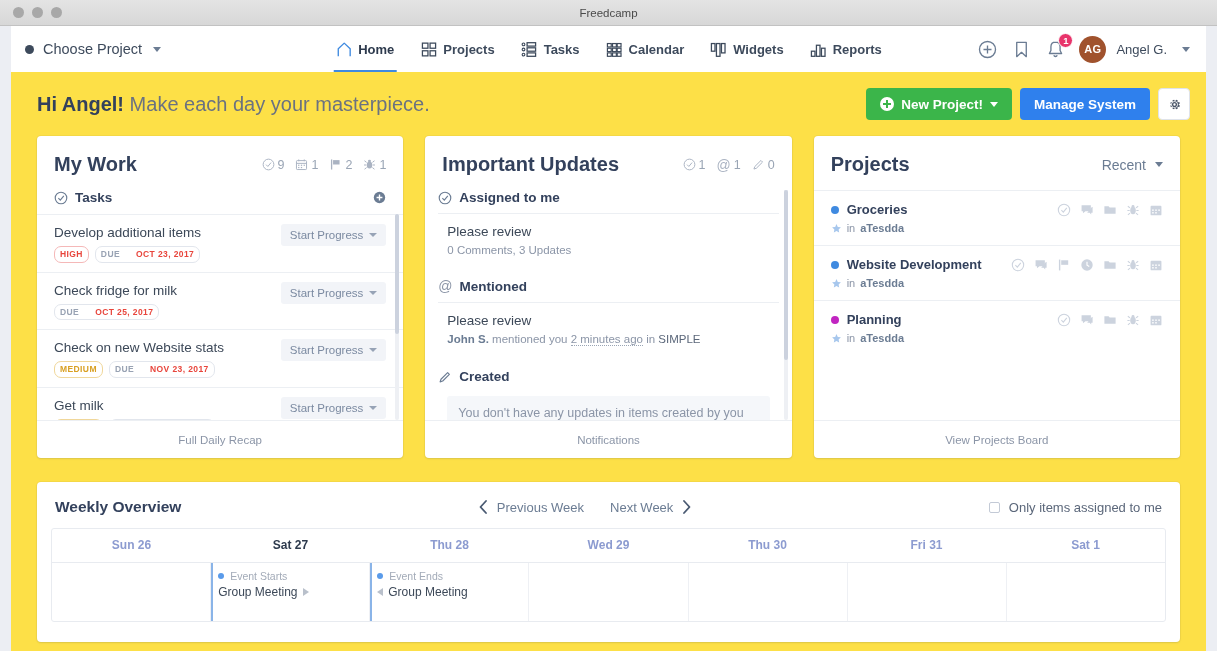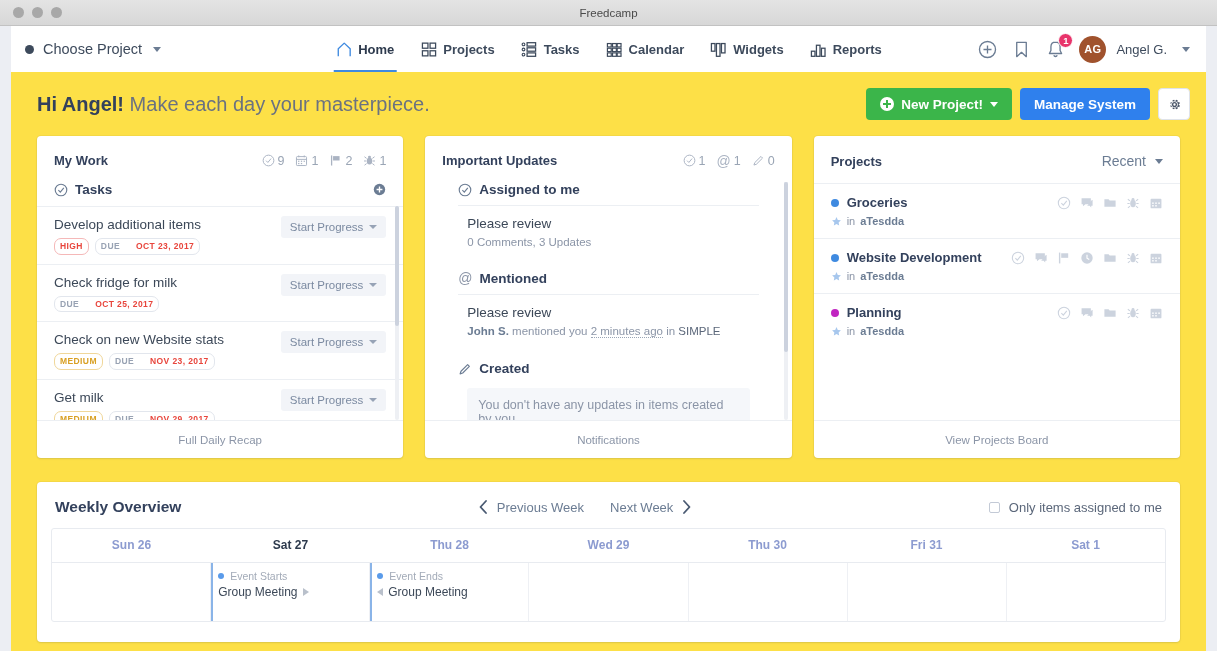--- a/index.html
+++ b/index.html
@@ -138,21 +138,21 @@
     border-radius: 4px;
     box-shadow: 0 1px 2px rgba(40,55,80,.12), 0 0 0 1px rgba(40,55,80,.04);
     height: 322px;
     display: flex; flex-direction: column;
     position: relative;
   }
   .card-head {
     display: flex; align-items: center;
     padding: 17px 17px 14px 17px;
   }
-  .card-title { font-size: 13px; font-weight: bold; color: #33415c; }
+  .card-title { font-size: 20px; font-weight: bold; color: #33415c; }
   .card-stats { margin-left: auto; display: flex; align-items: center; gap: 11px; }
   .stat { display: flex; align-items: center; gap: 3px; font-size: 12.5px; color: #9aa5b5; }
   .stat svg { display: block; }
 
   .recent-sel { margin-left: auto; display: flex; align-items: center; gap: 7px;
                 font-size: 14px; color: #6b7c93; }
 
   
   .sec-head {
     display: flex; align-items: center; gap: 7px;
@@ -194,21 +194,21 @@
   }
   .scrollthumb { position: absolute; left: 0; width: 4px; background: #ccd2de; border-radius: 2px; }
 
   .card-foot {
     border-top: 1px solid #eceff3;
     height: 38px; display: flex; align-items: center; justify-content: center;
     font-size: 11.5px; color: #8b95a7;
   }
 
   
-  .upd-sec { padding: 0 33px; }
+  .upd-sec { padding: 0 13px; }
   .upd-head { display: flex; align-items: center; gap: 7px; font-size: 13.5px; font-weight: bold; color: #33415c;
               padding-bottom: 8px; }
   .upd-item { border-top: 1px solid #eceff3; padding: 10px 0 12px 9px; }
   .upd-title { font-size: 13.5px; color: #3c4858; margin-bottom: 5px; }
   .upd-sub { font-size: 11.5px; color: #8b95a7; }
   .upd-sub b { color: #6b7c93; font-weight: bold; }
   .upd-sub .ago { border-bottom: 1px dotted #9aa5b5; }
   .upd-sub .strong { color: #5b677a; }
   .empty-box {
     background: #f5f7fa; border-radius: 3px; margin: 4px 9px 0 9px;

